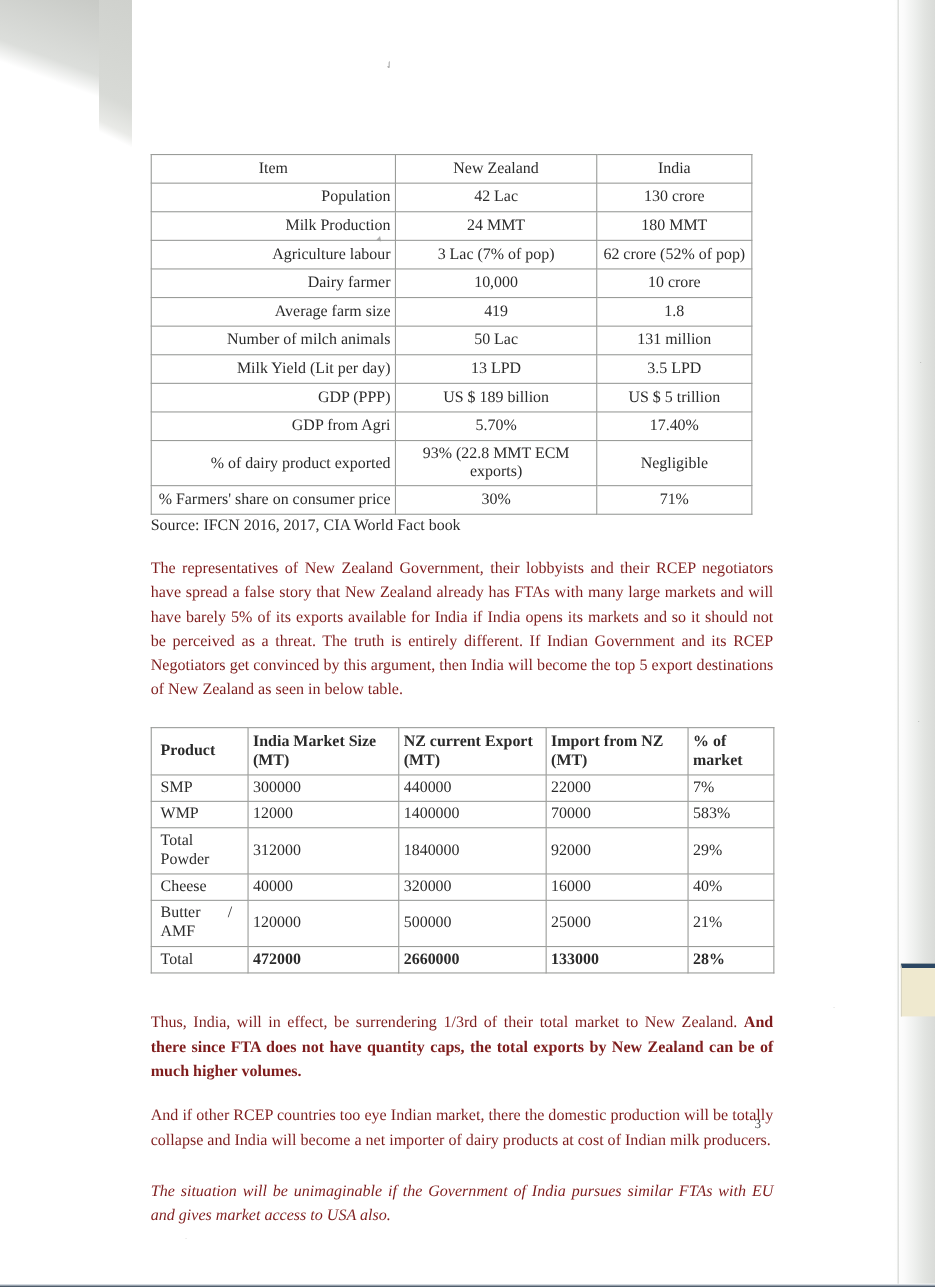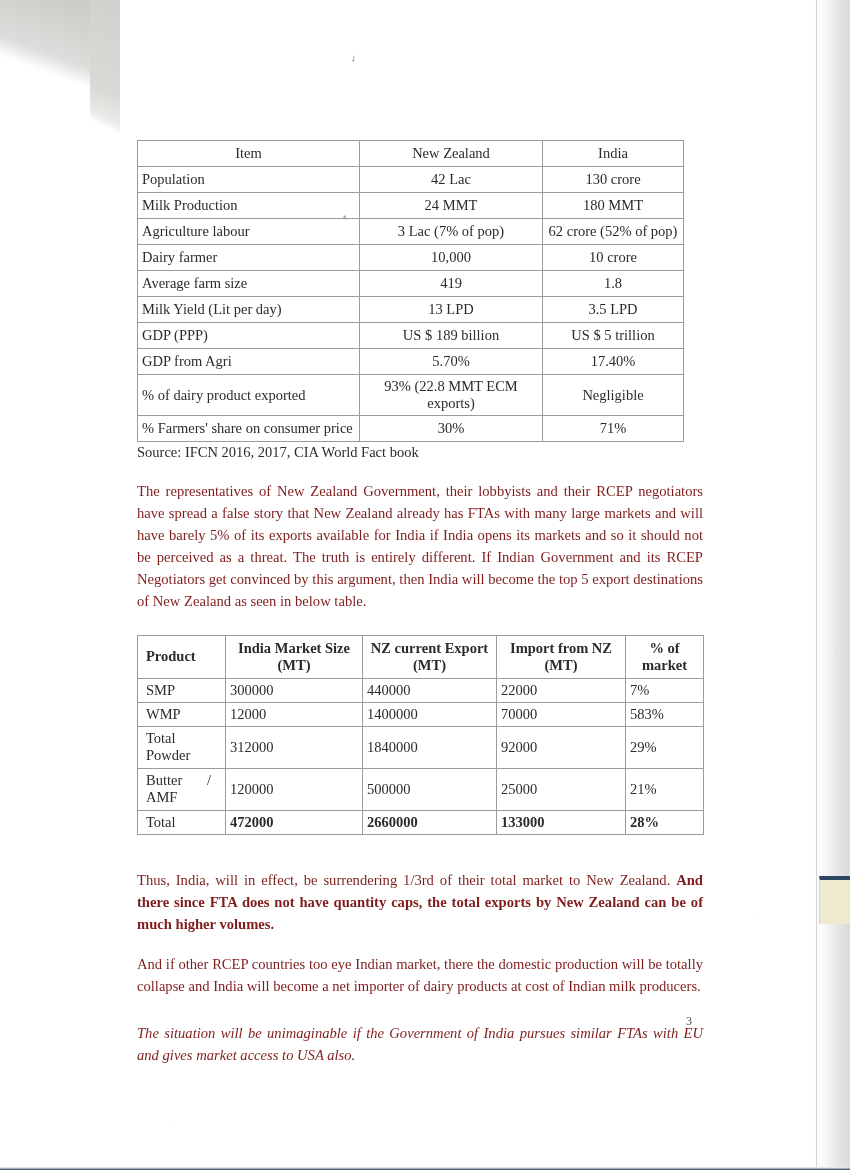--- a/index.html
+++ b/index.html
@@ -96,21 +96,21 @@
     padding: 3px 4px;
     font-size: 14.5px;
     line-height: 1.18;
     color: #2b2b2b;
     font-weight: normal;
     vertical-align: middle;
   }
   
   #table-comparison { width: 546px; }
   #table-comparison td { text-align: center; }
-  #table-comparison td.label-cell { text-align: left; margin-left: 48px; }
+  #table-comparison td.label-cell { text-align: right; margin-left: 48px; }
   #table-comparison .c0 { width: 222px; }
   #table-comparison .c1 { width: 183px; }
   #table-comparison .c2 { width: 141px; }
   #table-comparison tr.header-row td { text-align: center; }
   #table-comparison tr td { height: 19px; }
 
   .source-line {
     font-size: 14.5px;
     color: #2b2b2b;
     margin-top: 2px;
@@ -130,21 +130,21 @@
   
   .table2-wrap { margin-top: 22px; }
   #table-market { width: 566px; }
   #table-market td { font-size: 14.5px; }
   #table-market .m0 { width: 88px; }
   #table-market .m1 { width: 137px; }
   #table-market .m2 { width: 134px; }
   #table-market .m3 { width: 129px; }
   #table-market .m4 { width: 78px; }
   #table-market tr.header-row td {
-    text-align: center;
+    text-align: left;
     font-weight: bold;
     padding: 4px 4px;
   }
   #table-market tr.header-row td.product-head {
     text-align: left;
     padding-left: 8px;
   }
   #table-market td.prod {
     text-align: left;
     padding-left: 8px;
@@ -217,20 +217,25 @@
         </tr>
         <tr>
           <td class="label-cell">Dairy farmer</td>
           <td>10,000</td>
           <td>10 crore</td>
         </tr>
         <tr>
           <td class="label-cell">Average farm size</td>
           <td>419</td>
           <td>1.8</td>
+        </tr>
+        <tr>
+          <td class="label-cell">Number of milch animals</td>
+          <td>50 Lac</td>
+          <td>131 million</td>
         </tr>
         <tr>
           <td class="label-cell">Milk Yield (Lit per day)</td>
           <td>13 LPD</td>
           <td>3.5 LPD</td>
         </tr>
         <tr>
           <td class="label-cell">GDP (PPP)</td>
           <td>US $ 189 billion</td>
           <td>US $ 5 trillion</td>
@@ -292,20 +297,27 @@
             <td class="prod two-line">
                 <div>Total</div>
                 <div>Powder</div>
               </td>
             <td class="num">312000</td>
             <td class="num">1840000</td>
             <td class="num">92000</td>
             <td class="num">29%</td>
           </tr>
           <tr>
+            <td class="prod">Cheese</td>
+            <td class="num">40000</td>
+            <td class="num">320000</td>
+            <td class="num">16000</td>
+            <td class="num">40%</td>
+          </tr>
+          <tr>
             <td class="prod two-line"><span>Butter</span><span class="slash">/</span><div>AMF</div></td>
             <td class="num">120000</td>
             <td class="num">500000</td>
             <td class="num">25000</td>
             <td class="num">21%</td>
           </tr>
           <tr class="total-row">
             <td class="prod">Total</td>
             <td class="num">472000</td>
             <td class="num">2660000</td>

